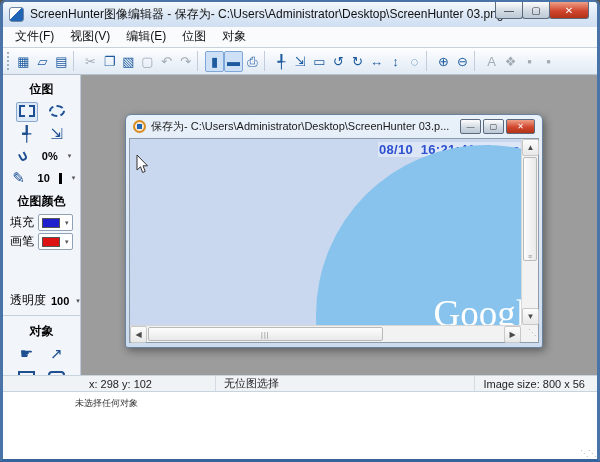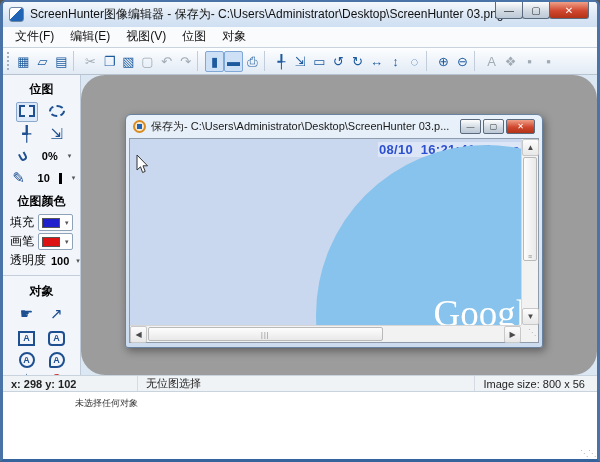--- a/index.html
+++ b/index.html
@@ -44,30 +44,30 @@
   .marquee.ellipse{border-radius:50%;}
   .fill-glyph{display:inline-block;transform:rotate(-28deg);font-weight:bold;font-size:14px;}
   .spin-val{font-size:11px;font-weight:bold;color:#000;}
   .caret-bar{display:inline-block;width:3px;height:11px;background:#000;vertical-align:middle;margin-left:1px;}
   .mini-arrow{font-size:7px;color:#555;margin-left:2px;}
   .swatch-row{display:flex;align-items:center;gap:4px;height:21px;width:100%;padding-left:7px;}
   .sb-label{font-size:12px;color:#000;}
   .swatch-btn{display:flex;align-items:center;gap:3px;background:#fff;border:1px solid #8fa3b8;
     border-radius:2px;height:17px;padding:0 3px;cursor:default;}
   .swatch{width:18px;height:10px;border:1px solid #555;}
-  .opacity-row{display:flex;align-items:center;gap:5px;height:20px;width:100%;padding-left:7px;}
+  .opacity-row{display:flex;align-items:center;gap:5px;height:20px;width:100%;padding-left:7px;margin-top:40px;}
   .sb-divider{width:100%;border-top:1px solid #c4cfdb;margin:4px 0 2px;}
   .boxa{display:inline-flex;align-items:center;justify-content:center;width:17px;height:15px;
     border:2px solid #1d4f91;font-size:9px;font-weight:bold;color:#1d4f91;}
   .boxa.rounded{border-radius:4px;}
   .boxa.circle{border-radius:50%;width:16px;height:16px;}
   .boxa.balloon{border-radius:50% 50% 50% 2px;width:16px;height:16px;}
   .star-glyph{font-size:16px;color:#1d4f91;}
   .help-glyph{font-size:16px;color:#c9201a;font-weight:bold;font-family:"Liberation Serif",serif;font-style:italic;}
-  .canvas{flex:1;background:#9c9c9c;position:relative;overflow:hidden;border-radius:24px;}
+  .canvas{flex:1;background:#9c9c9c;position:relative;overflow:hidden;}
   
   .docwin{position:absolute;left:44px;top:39px;width:418px;height:234px;
     background:linear-gradient(#e9f1fa,#ccdcee);border:1px solid #69829f;border-radius:6px 6px 3px 3px;
     box-shadow:2px 3px 8px rgba(0,0,0,.4);}
   .doc-titlebar{height:23px;display:flex;align-items:center;gap:5px;padding:0 7px;}
   .doc-icon{width:13px;height:13px;border-radius:50%;border:2px solid #d98c1f;
     background:radial-gradient(circle at 50% 50%,#1f64b5 0 45%,#f4e9d8 46%);flex:0 0 auto;}
   .doc-title{flex:1;font-size:11px;color:#1a1a1a;white-space:nowrap;overflow:hidden;}
   .doc-btns{display:flex;gap:2px;}
   .dbtn{width:21px;height:15px;border:1px solid #5b6b7d;border-radius:2px;padding:0;font-size:8px;
@@ -92,21 +92,21 @@
   .vthumb{position:absolute;left:1px;right:1px;top:18px;height:56%;background:linear-gradient(90deg,#fdfdfd,#e9e9e9);
     border:1px solid #b9b9b9;border-radius:2px;font-size:7px;color:#8a8a8a;text-align:center;display:flex;align-items:flex-end;justify-content:center;}
   .hthumb{position:absolute;top:1px;bottom:1px;left:18px;width:60%;background:linear-gradient(#fdfdfd,#e9e9e9);
     border:1px solid #b9b9b9;border-radius:2px;font-size:7px;color:#8a8a8a;display:flex;align-items:center;justify-content:center;letter-spacing:1px;}
   .sb-corner{background:#f2f2f2;font-size:8px;color:#b2b2b2;text-align:right;line-height:16px;padding-right:2px;}
   
   .statusbar{position:absolute;left:0;right:0;bottom:68px;height:16px;background:#f0f3f6;
     border-top:1px solid #c9d3de;display:flex;align-items:center;font-size:11px;color:#222;}
   .status-seg{padding:0 8px;height:100%;display:flex;align-items:center;border-right:1px solid #d4dbe3;
     white-space:nowrap;overflow:hidden;}
-  .seg-pos{width:135px;font-weight:bold;}
+  .seg-pos{width:135px;margin-left:78px;}
   .seg-sel{flex:1;}
   .seg-size{width:122px;border-right:none;justify-content:flex-end;padding-right:12px;}
   .grip{position:absolute;right:1px;bottom:1px;font-size:8px;color:#a8b2bc;}
   
   .objpanel{position:absolute;left:0;right:0;bottom:0;height:68px;background:#fff;
     border-top:1px solid #c9d3de;}
   .objpanel-text{font-size:9px;color:#333;padding:5px 0 0 72px;}
 </style>
 </head>
 <body>
@@ -118,22 +118,22 @@
     <span class="title-text">ScreenHunter图像编辑器 - 保存为- C:\Users\Administrator\Desktop\ScreenHunter 03.png</span>
   </div>
   <div class="winbtns">
     <button class="wbtn">—</button>
     <button class="wbtn">▢</button>
     <button class="wbtn close">✕</button>
   </div>
 
   <div class="menubar">
     <span class="menu-item">文件(F)</span>
+    <span class="menu-item">视图(V)</span>
     <span class="menu-item">编辑(E)</span>
-    <span class="menu-item">视图(V)</span>
     <span class="menu-item">位图</span>
     <span class="menu-item">对象</span>
   </div>
 
   <div class="toolbar">
     <span class="tgrip"></span>
   <button class="tbtn normal">▦</button>
       <button class="tbtn normal">▱</button>
       <button class="tbtn normal">▤</button>
       <span class="tsep"></span>

